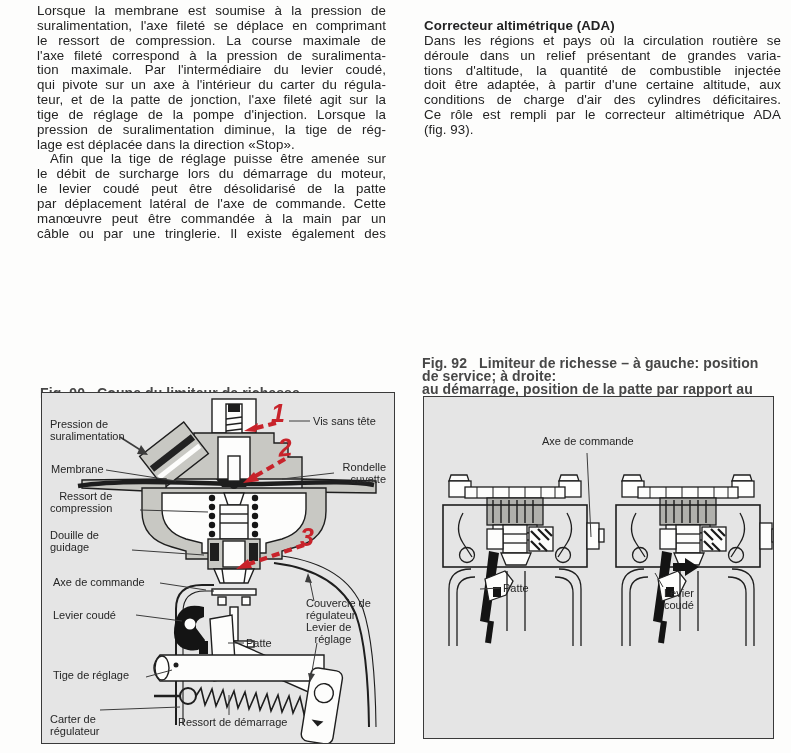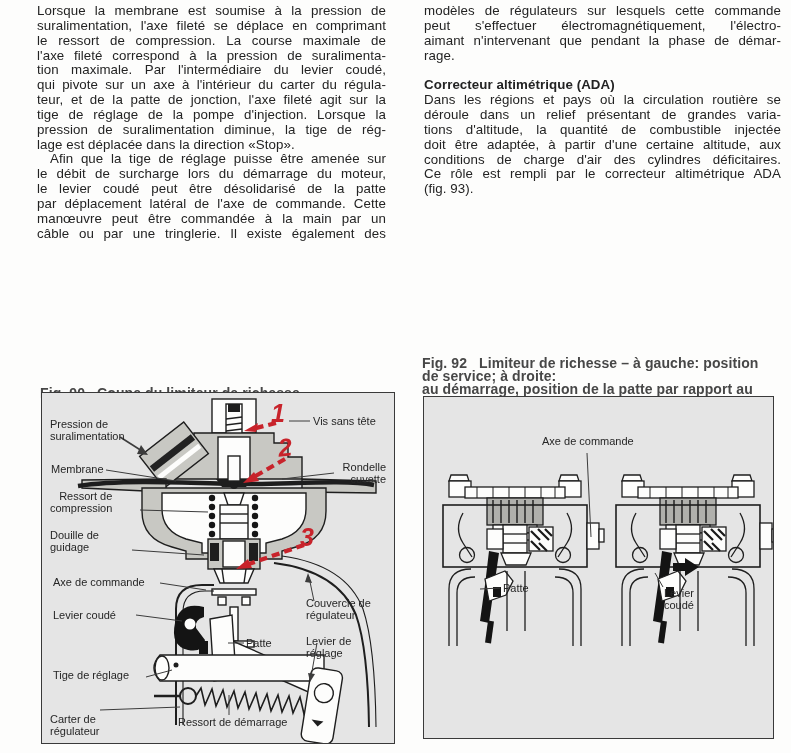--- a/index.html
+++ b/index.html
@@ -41,26 +41,20 @@
     <div class="jp ind">Afin que la tige de réglage puisse être amenée sur
 le débit de surcharge lors du démarrage du moteur,
 le levier coudé peut être désolidarisé de la patte
 par déplacement latéral de l'axe de commande. Cette
 manœuvre peut être commandée à la main par un</div>
     <div class="jp" style="text-align-last:justify">câble ou par une tringlerie. Il existe également des</div>
   </div>
 </div>
 
 <div class="col" style="left:424px;top:4px;width:357px;">
-  <div>
-    <div class="jp">modèles de régulateurs sur lesquels cette commande
-peut s'effectuer électromagnétiquement, l'électro-
-aimant n'intervenant que pendant la phase de démar-</div>
-    <div class="pl">rage.</div>
-  </div>
   <div class="heading">Correcteur altimétrique (ADA)</div>
   <div>
     <div class="jp">Dans les régions et pays où la circulation routière se
 déroule dans un relief présentant de grandes varia-
 tions d'altitude, la quantité de combustible injectée
 doit être adaptée, à partir d'une certaine altitude, aux
 conditions de charge d'air des cylindres déficitaires.
 Ce rôle est rempli par le correcteur altimétrique ADA</div>
     <div class="pl">(fig. 93).</div>
   </div>
@@ -227,21 +221,21 @@
   <div class="flabel" style="left:11px;top:183px;">Axe de commande</div>
   <div class="flabel" style="left:11px;top:216px;">Levier coudé</div>
   <div class="flabel" style="left:11px;top:276px;">Tige de réglage</div>
   <div class="flabel" style="left:8px;top:306px;margin-top:14px;">Carter de
 régulateur</div>
   <div class="flabel" style="left:271px;top:22px;">Vis sans tête</div>
   <div class="flabel r" style="left:292px;top:68px;width:52px;">Rondelle
 cuvette</div>
   <div class="flabel" style="left:264px;top:204px;">Couvercle de
 régulateur</div>
-  <div class="flabel" style="left:264px;top:242px;">Levier de
+  <div class="flabel" style="left:264px;top:228px;text-align:right;">Levier de
 réglage</div>
   <div class="flabel" style="left:204px;top:244px;">Patte</div>
   <div class="flabel" style="left:136px;top:323px;">Ressort de démarrage</div>
 
   <span class="callout" id="c1" style="left:229px;top:8px;">1</span>
   <span class="callout" id="c2" style="left:236px;top:42px;">2</span>
   <span class="callout" id="c3" style="left:258px;top:132px;">3</span>
 </div>
 
 <div class="figcap" style="left:422px;top:357px;width:356px;">Fig. 92   Limiteur de richesse – à gauche: position de service; à droite:

